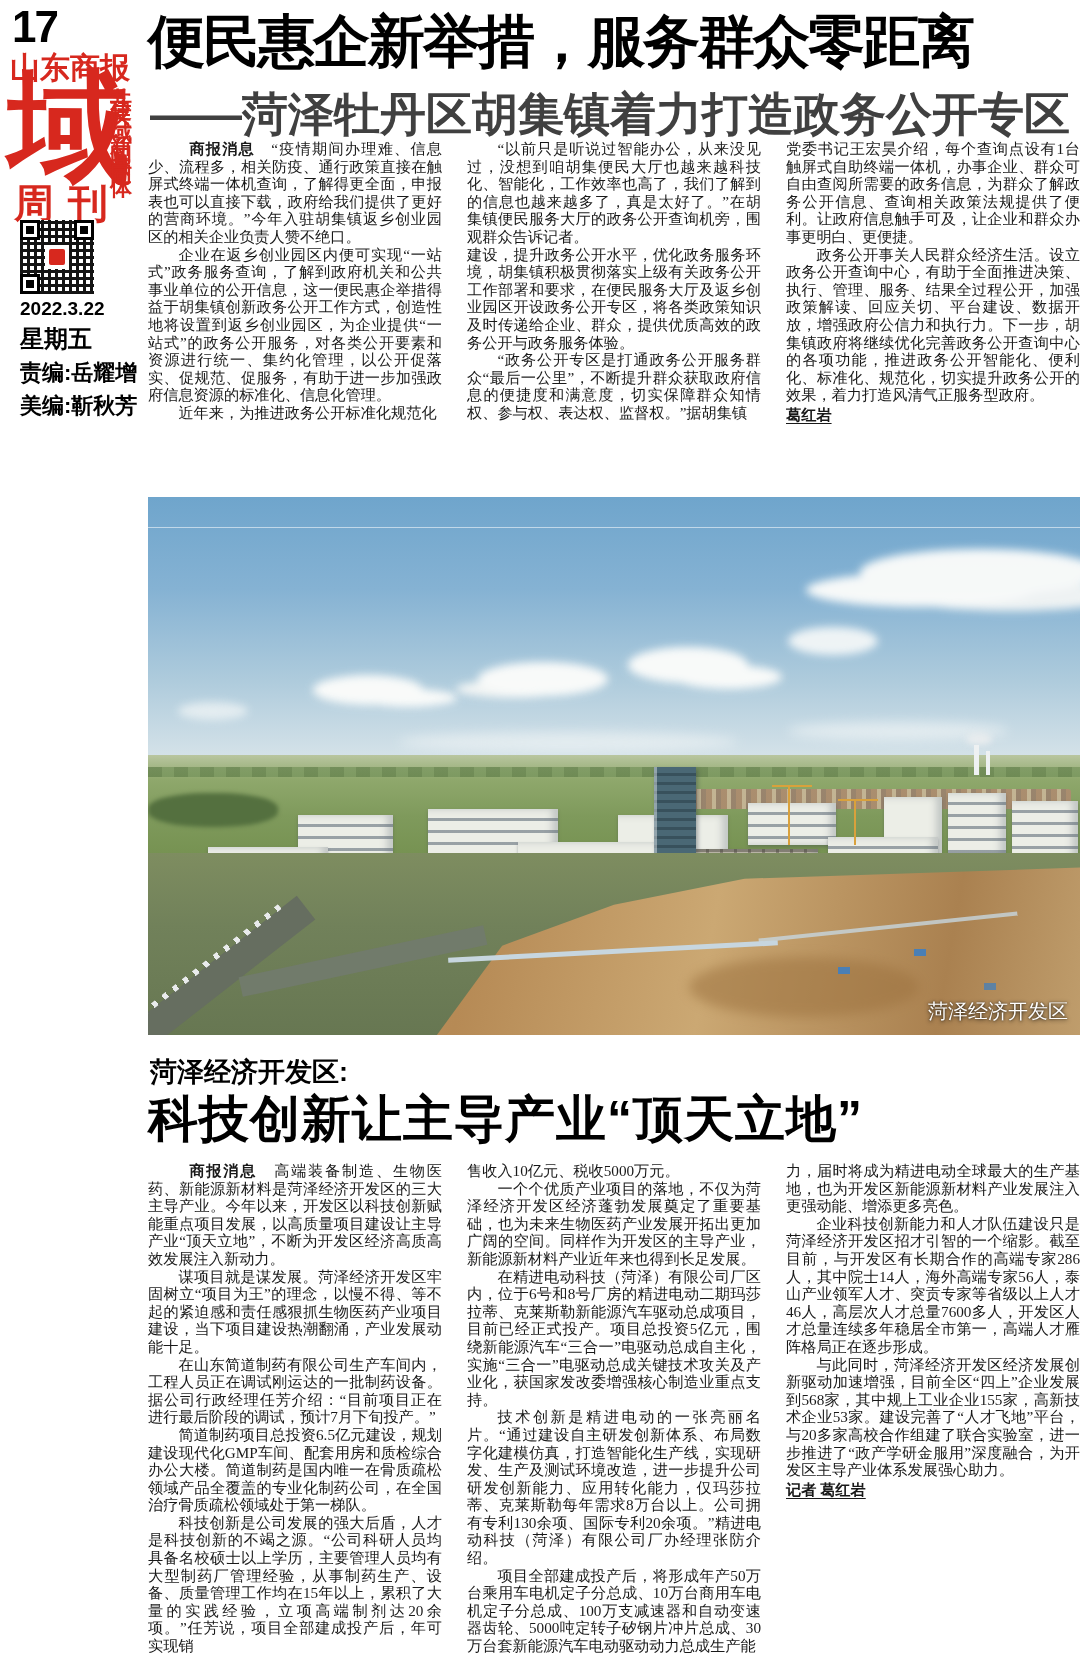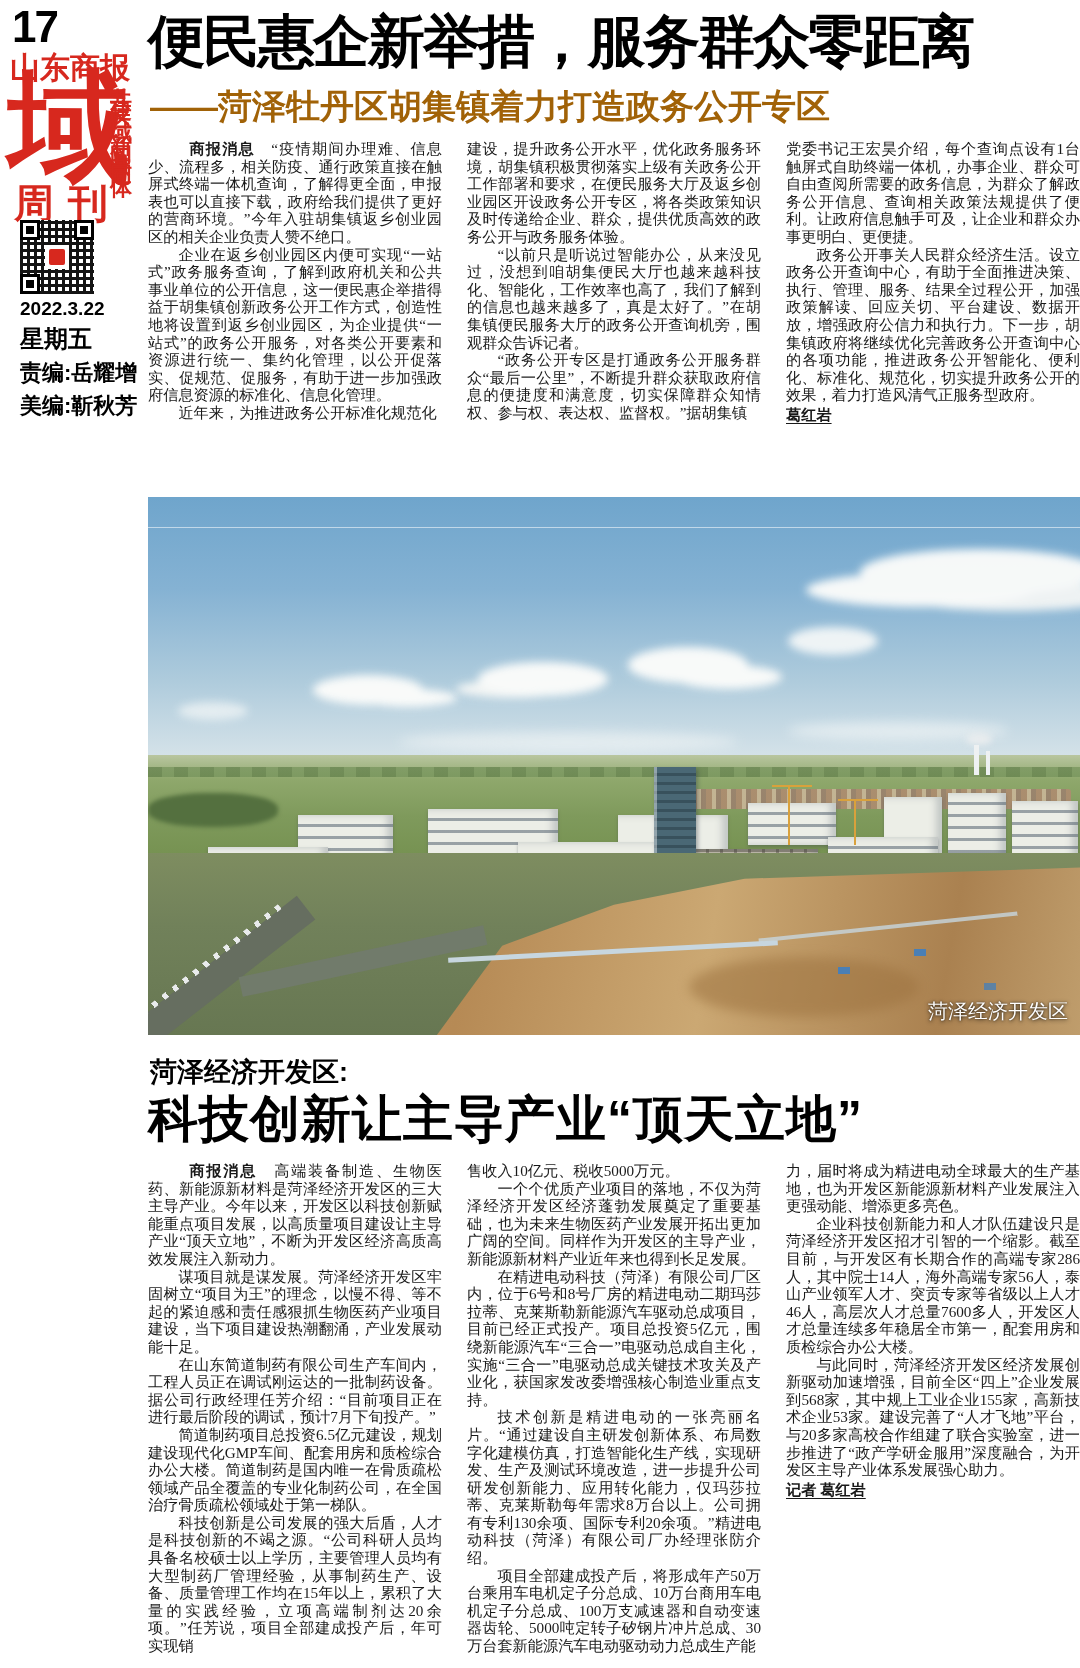--- a/index.html
+++ b/index.html
@@ -31,21 +31,21 @@
              font-family:"Liberation Sans","DejaVu Sans",sans-serif;font-weight:700;color:#000;}
   .dateblock .d1{font-size:19px;}
   .dateblock .d2{font-size:24px;}
   .dateblock .d3{font-size:22px;}
 
   
   .main{position:absolute;left:148px;top:0;width:932px;height:1668px;}
   .headline1{position:absolute;left:0;top:10px;width:932px;font-family:"Liberation Sans","DejaVu Sans",sans-serif;
              font-weight:900;font-size:57px;line-height:1.1;letter-spacing:-2px;color:#000;white-space:nowrap;}
   .subhead1{position:absolute;left:2px;top:84px;font-family:"Liberation Sans","DejaVu Sans",sans-serif;
-            font-weight:700;font-size:34px;color:#a16207;white-space:nowrap;}
+            font-weight:700;font-size:46px;color:#404040;white-space:nowrap;}
 
   .cols{position:absolute;left:0;width:932px;display:flex;gap:25px;}
   .a1{top:140px;height:300px;}
   .a2{top:1162px;height:492px;}
   .col{width:294px;font-size:15.2px;line-height:17.6px;text-align:justify;color:#191919;}
   .p{margin:0;text-indent:2em;}
   .p.cont{text-indent:0;}
   .lead{font-family:"Liberation Sans","DejaVu Sans",sans-serif;font-weight:700;margin-left:11px;}
   .byline{margin:2px 0 0;font-weight:700;text-decoration:underline;text-underline-offset:3px;}
 
@@ -146,22 +146,22 @@
     <div class="headline1">便民惠企新举措，服务群众零距离</div>
     <div class="subhead1">——菏泽牡丹区胡集镇着力打造政务公开专区</div>
 
     <div class="cols a1">
       <div class="col">
         <p class="p"><b class="lead">商报消息</b><span>　“疫情期间办理难、信息少、流程多，相关防疫、通行政策直接在触屏式终端一体机查询，了解得更全面，申报表也可以直接下载，政府给我们提供了更好的营商环境。”今年入驻胡集镇返乡创业园区的相关企业负责人赞不绝口。</span></p>
         <p class="p">企业在返乡创业园区内便可实现“一站式”政务服务查询，了解到政府机关和公共事业单位的公开信息，这一便民惠企举措得益于胡集镇创新政务公开工作方式，创造性地将设置到返乡创业园区，为企业提供“一站式”的政务公开服务，对各类公开要素和资源进行统一、集约化管理，以公开促落实、促规范、促服务，有助于进一步加强政府信息资源的标准化、信息化管理。</p>
         <p class="p">近年来，为推进政务公开标准化规范化</p>
       </div>
       <div class="col">
+        <p class="p">“以前只是听说过智能办公，从来没见过，没想到咱胡集便民大厅也越来越科技化、智能化，工作效率也高了，我们了解到的信息也越来越多了，真是太好了。”在胡集镇便民服务大厅的政务公开查询机旁，围观群众告诉记者。</p>
         <p class="p cont">建设，提升政务公开水平，优化政务服务环境，胡集镇积极贯彻落实上级有关政务公开工作部署和要求，在便民服务大厅及返乡创业园区开设政务公开专区，将各类政策知识及时传递给企业、群众，提供优质高效的政务公开与政务服务体验。</p>
-        <p class="p">“以前只是听说过智能办公，从来没见过，没想到咱胡集便民大厅也越来越科技化、智能化，工作效率也高了，我们了解到的信息也越来越多了，真是太好了。”在胡集镇便民服务大厅的政务公开查询机旁，围观群众告诉记者。</p>
         <p class="p">“政务公开专区是打通政务公开服务群众“最后一公里”，不断提升群众获取政府信息的便捷度和满意度，切实保障群众知情权、参与权、表达权、监督权。”据胡集镇</p>
       </div>
       <div class="col">
         <p class="p cont">党委书记王宏昊介绍，每个查询点设有1台触屏式自助终端一体机，办事企业、群众可自由查阅所需要的政务信息，为群众了解政务公开信息、查询相关政策法规提供了便利。让政府信息触手可及，让企业和群众办事更明白、更便捷。</p>
         <p class="p">政务公开事关人民群众经济生活。设立政务公开查询中心，有助于全面推进决策、执行、管理、服务、结果全过程公开，加强政策解读、回应关切、平台建设、数据开放，增强政府公信力和执行力。下一步，胡集镇政府将继续优化完善政务公开查询中心的各项功能，推进政务公开智能化、便利化、标准化、规范化，切实提升政务公开的效果，着力打造风清气正服务型政府。</p>
         <p class="byline">葛红岩</p>
       </div>
     </div>
 
     <div class="photo">
@@ -233,20 +233,20 @@
       </div>
       <div class="col">
         <p class="p cont">售收入10亿元、税收5000万元。</p>
         <p class="p">一个个优质产业项目的落地，不仅为菏泽经济开发区经济蓬勃发展奠定了重要基础，也为未来生物医药产业发展开拓出更加广阔的空间。同样作为开发区的主导产业，新能源新材料产业近年来也得到长足发展。</p>
         <p class="p">在精进电动科技（菏泽）有限公司厂区内，位于6号和8号厂房的精进电动二期玛莎拉蒂、克莱斯勒新能源汽车驱动总成项目，目前已经正式投产。项目总投资5亿元，围绕新能源汽车“三合一”电驱动总成自主化，实施“三合一”电驱动总成关键技术攻关及产业化，获国家发改委增强核心制造业重点支持。</p>
         <p class="p">技术创新是精进电动的一张亮丽名片。“通过建设自主研发创新体系、布局数字化建模仿真，打造智能化生产线，实现研发、生产及测试环境改造，进一步提升公司研发创新能力、应用转化能力，仅玛莎拉蒂、克莱斯勒每年需求8万台以上。公司拥有专利130余项、国际专利20余项。”精进电动科技（菏泽）有限公司厂办经理张防介绍。</p>
         <p class="p">项目全部建成投产后，将形成年产50万台乘用车电机定子分总成、10万台商用车电机定子分总成、100万支减速器和自动变速器齿轮、5000吨定转子矽钢片冲片总成、30万台套新能源汽车电动驱动动力总成生产能</p>
       </div>
       <div class="col">
         <p class="p cont">力，届时将成为精进电动全球最大的生产基地，也为开发区新能源新材料产业发展注入更强动能、增添更多亮色。</p>
-        <p class="p">企业科技创新能力和人才队伍建设只是菏泽经济开发区招才引智的一个缩影。截至目前，与开发区有长期合作的高端专家286人，其中院士14人，海外高端专家56人，泰山产业领军人才、突贡专家等省级以上人才46人，高层次人才总量7600多人，开发区人才总量连续多年稳居全市第一，配套用房和质检综合办公大楼。</p>
+        <p class="p">企业科技创新能力和人才队伍建设只是菏泽经济开发区招才引智的一个缩影。截至目前，与开发区有长期合作的高端专家286人，其中院士14人，海外高端专家56人，泰山产业领军人才、突贡专家等省级以上人才46人，高层次人才总量7600多人，开发区人才总量连续多年稳居全市第一，高端人才雁阵格局正在逐步形成。</p>
         <p class="p">与此同时，菏泽经济开发区经济发展创新驱动加速增强，目前全区“四上”企业发展到568家，其中规上工业企业155家，高新技术企业53家。建设完善了“人才飞地”平台，与20多家高校合作组建了联合实验室，进一步推进了“政产学研金服用”深度融合，为开发区主导产业体系发展强心助力。</p>
         <p class="byline">记者 葛红岩</p>
       </div>
     </div>
 
   </div>
 </div>
 
 </body></html>

